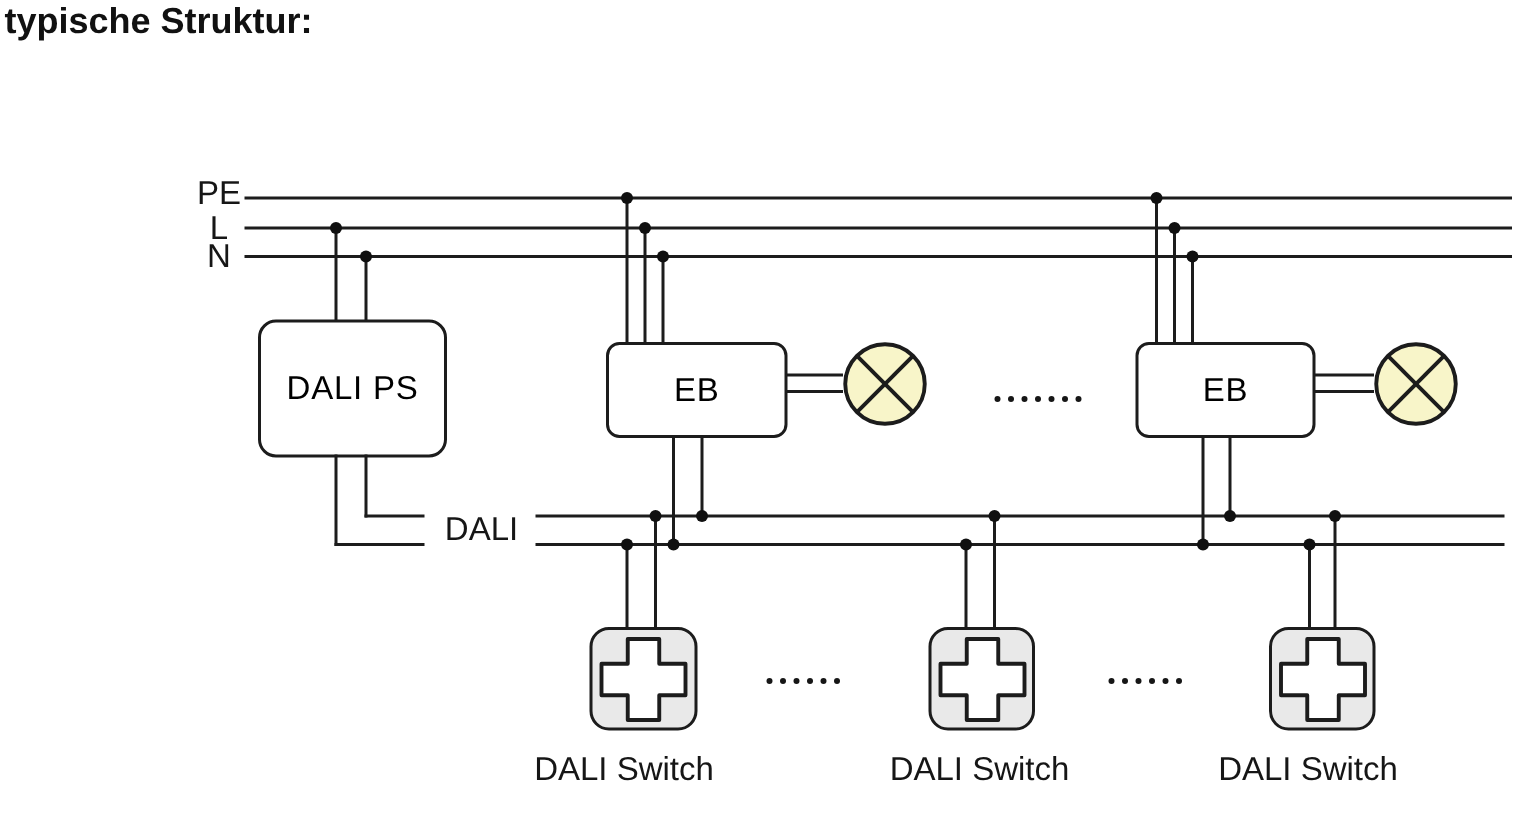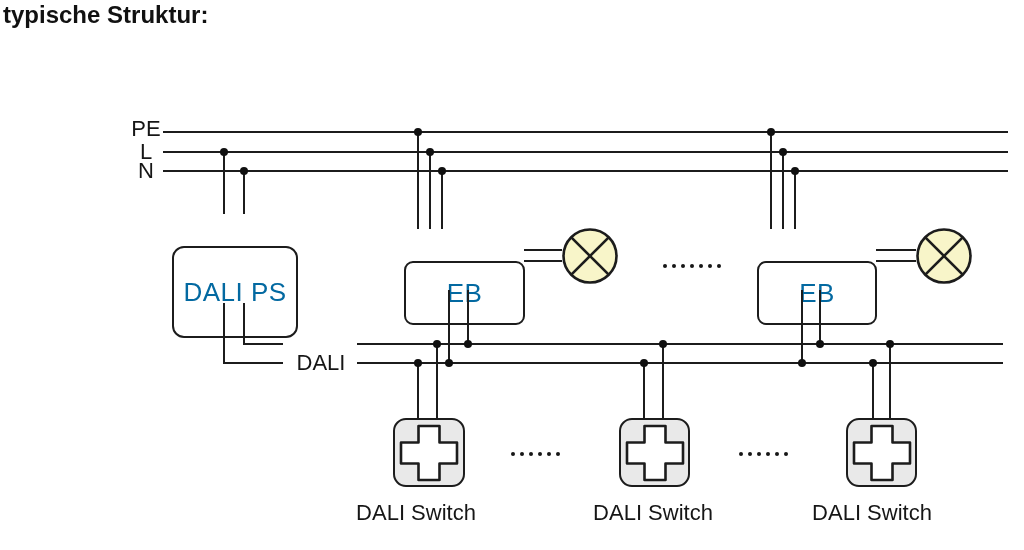--- a/index.html
+++ b/index.html
@@ -14,21 +14,21 @@
   .hline{position:absolute;height:2px;background:#1c1c1c;}
   .vline{position:absolute;width:2px;background:#1c1c1c;}
   .dot{position:absolute;width:8px;height:8px;border-radius:50%;background:#101010;transform:translate(-50%,-50%);}
   .buslabel{
     position:absolute;font-size:22px;line-height:28px;height:28px;color:#161616;
     text-align:center;white-space:nowrap;
   }
   .box{
     position:absolute;box-sizing:border-box;border:2.4px solid #1c1c1c;border-radius:12px;
     background:#fff;display:flex;align-items:center;justify-content:center;
-    font-size:26px;color:#0369a1;letter-spacing:0.5px;margin-top:33px;
+    font-size:22px;color:#000000;letter-spacing:0.5px;
   }
   .eb{border-radius:9px;}
   .switch{
     position:absolute;box-sizing:border-box;border:2.4px solid #1c1c1c;border-radius:13px;
     background:#e9e9e9;display:flex;align-items:center;justify-content:center;
   }
   .swlabel{
     position:absolute;font-size:22px;line-height:28px;height:28px;color:#161616;
     transform:translateX(-50%);white-space:nowrap;
   }
@@ -60,21 +60,21 @@
 
   <div class="box" style="left:172px;top:213px;width:126px;height:92px;">
     <span>DALI PS</span>
   </div>
 
   <div class="vline" style="left:223px;top:303px;height:61px;"></div>
   <div class="vline" style="left:243px;top:303px;height:42px;"></div>
   <div class="hline" style="left:243px;top:343px;width:40px;"></div>
   <div class="hline" style="left:223px;top:362px;width:60px;"></div>
 
-  <div class="buslabel" style="left:294px;top:349px;width:54px;">DALI</div>
+  <div class="buslabel" style="left:294px;top:339px;width:54px;">DALI</div>
 
   <div class="hline" style="left:357px;top:343px;width:646px;"></div>
   <div class="hline" style="left:357px;top:362px;width:646px;"></div>
 
   <div class="vline" style="left:417px;top:132px;height:97px;"></div>
   <div class="vline" style="left:429px;top:152px;height:77px;"></div>
   <div class="vline" style="left:441px;top:171px;height:58px;"></div>
   <div class="dot" style="left:418px;top:132px;"></div>
   <div class="dot" style="left:430px;top:152px;"></div>
   <div class="dot" style="left:442px;top:171px;"></div>

